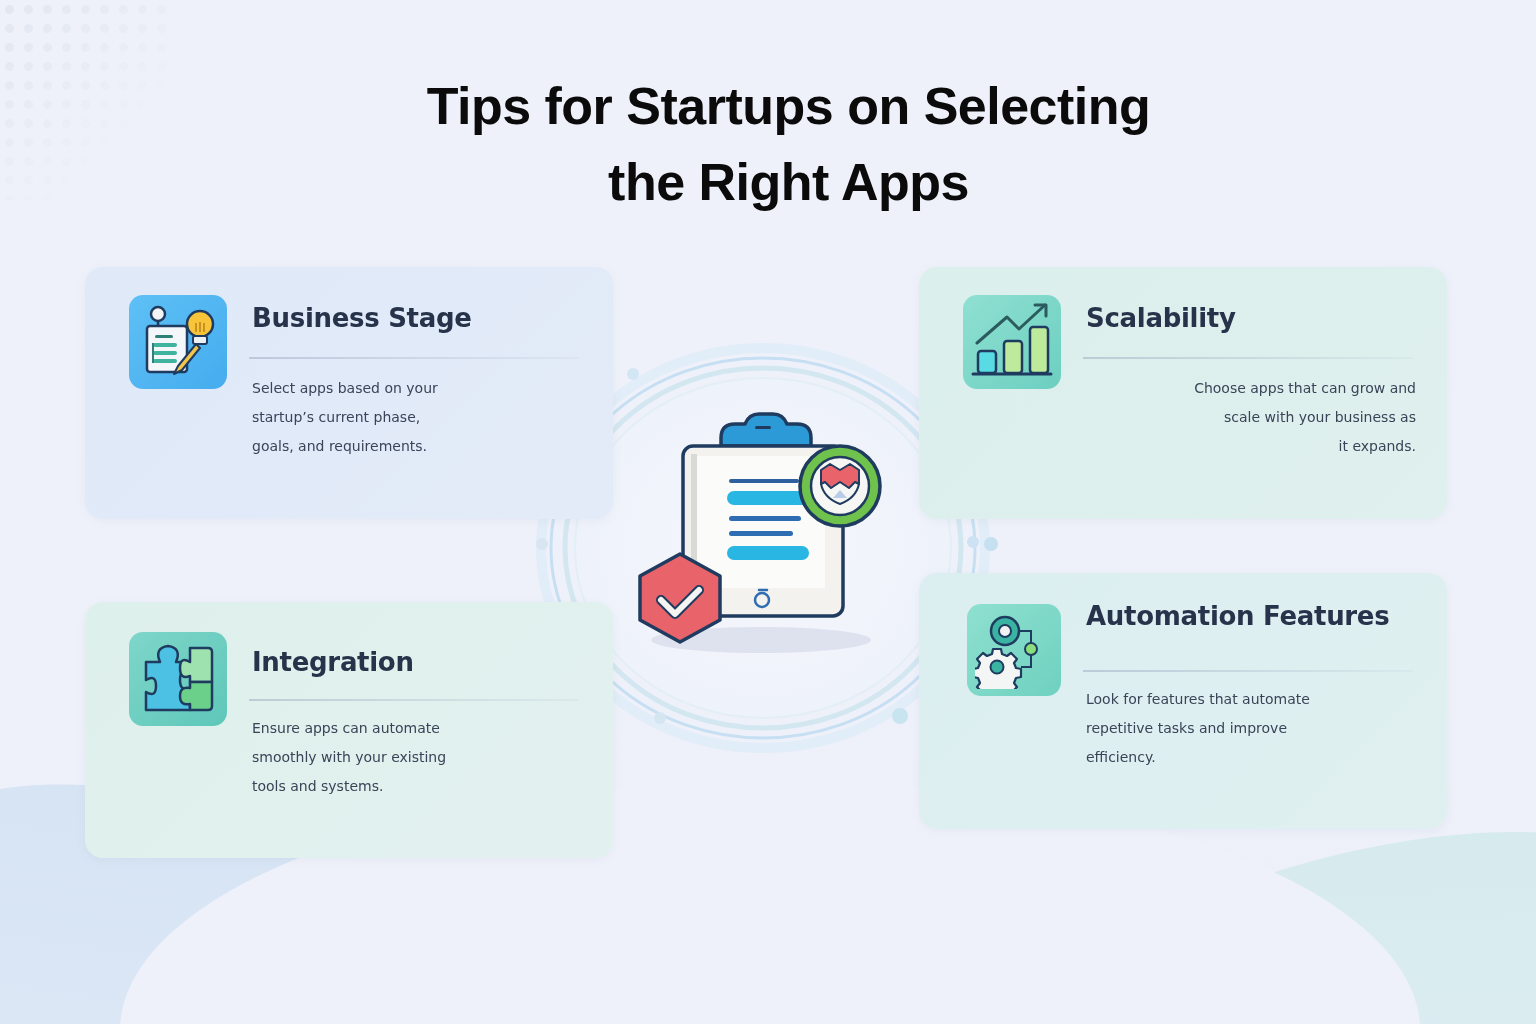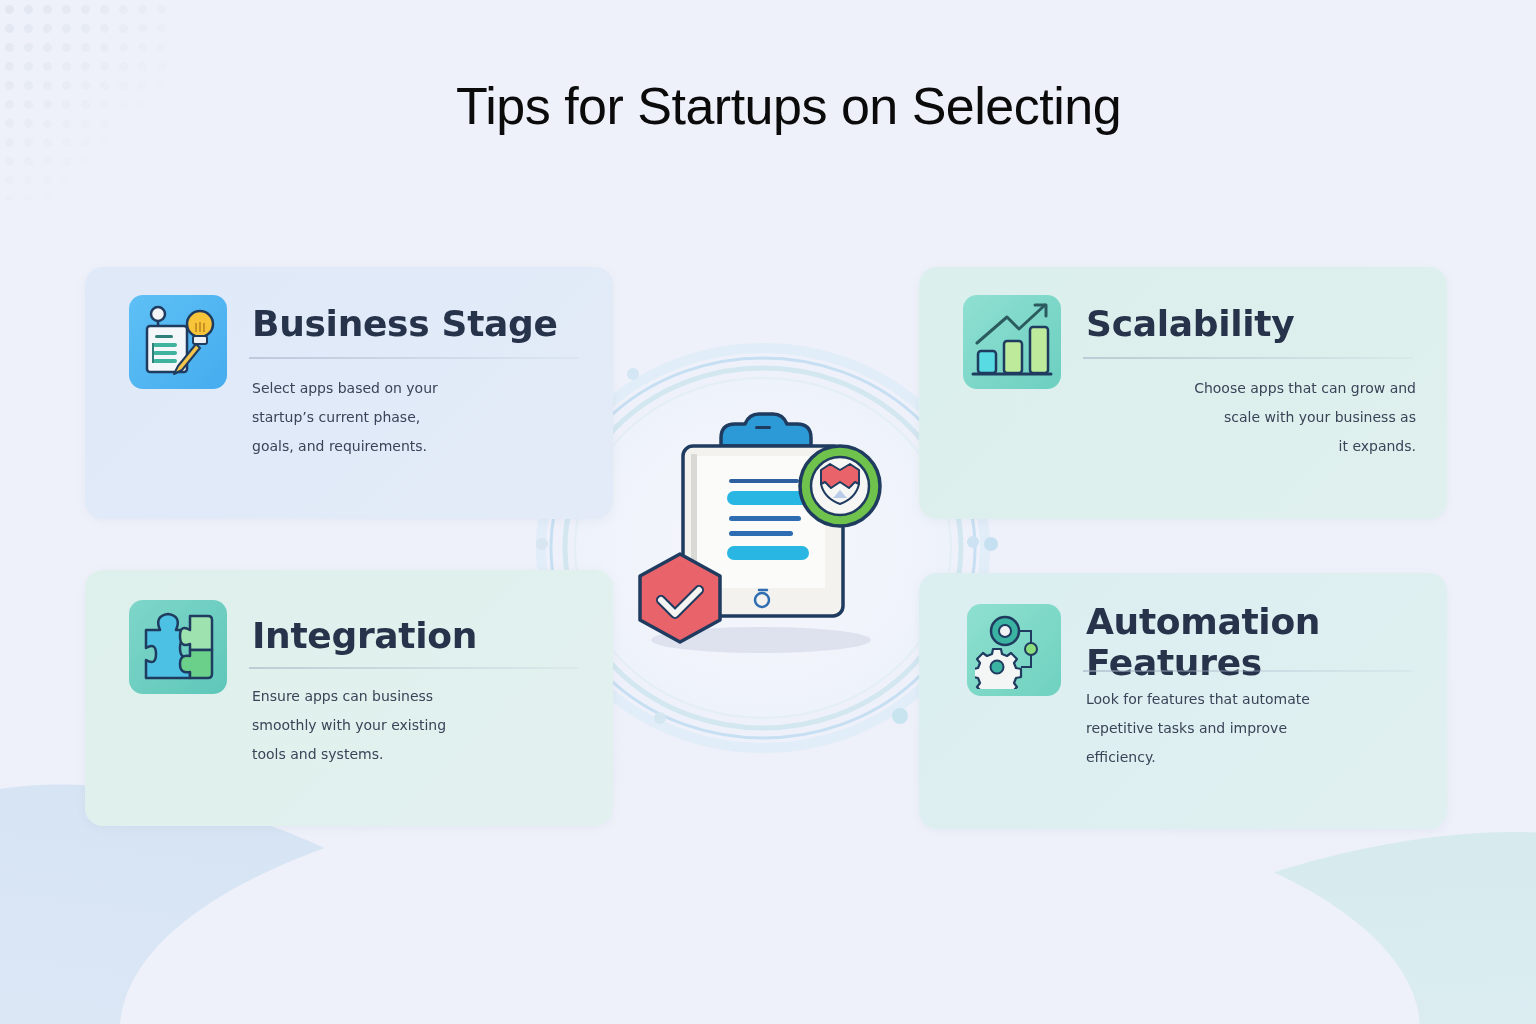--- a/index.html
+++ b/index.html
@@ -35,21 +35,21 @@
   .bg-center-cover {
     position: absolute; left: 120px; top: 780px; width: 1300px; height: 500px;
     border-radius: 50%;
     background: #eff1fa;
   }
 
   .title {
     position: absolute; left: 0; top: 68px; width: 1536px;
     text-align: center;
     font-family: "Liberation Sans", sans-serif;
-    font-weight: 400;
+    font-weight: 700;
     font-size: 52px; line-height: 76px;
     color: #0b0b0b;
     letter-spacing: -0.5px;
     padding-left: 41px;
   }
 
   .card {
     position: absolute; width: 528px; height: 252px;
     border-radius: 18px;
     box-shadow: 0 2px 10px rgba(120,140,170,0.08);
@@ -60,52 +60,53 @@
   .card.teal { background: linear-gradient(135deg, #dbeef0 0%, #e0f0f1 100%); }
 
   .card .icon-box {
     position: absolute; left: 44px; top: 28px; width: 98px; height: 94px;
     border-radius: 14px;
     display: flex; align-items: center; justify-content: center;
   }
   .card .card-title {
     position: absolute; left: 167px; top: 36px;
     font-family: "DejaVu Sans", sans-serif;
-    font-weight: 700; font-size: 36px; color: #27334a;
+    font-weight: 700; font-size: 26px; color: #27334a;
     letter-spacing: -0.3px;
   }
   .card .divider {
     position: absolute; left: 164px; top: 90px; width: 330px; height: 1.5px;
     background: linear-gradient(90deg, rgba(160,175,195,0.55), rgba(160,175,195,0.1));
   }
   .card .card-desc {
     position: absolute; left: 167px; top: 107px; width: 330px;
     font-size: 14px; line-height: 29px; color: #3a4458;
     white-space: pre-line;
   }
 
   #card-business { left: 85px; top: 267px; }
   #card-scalability { left: 919px; top: 267px; text-align: right; }
-  #card-integration { left: 85px; top: 570px; height: 256px; }
+  #card-integration { left: 85px; top: 602px; height: 256px; }
   #card-automation { left: 919px; top: 573px; height: 256px; }
 
   .hub {
     position: absolute; left: 533px; top: 338px; width: 470px; height: 420px;
   }
 </style>
 </head>
 <body>
 
 <div class="bg-dots"></div>
 <div class="bg-wave-left"></div>
 <div class="bg-wave-right"></div>
 <div class="bg-center-cover"></div>
 
 <h1 class="title">
   <span>Tips for Startups on Selecting</span><br>
+  <span>the Right Apps</span>
 </h1>
 
 <div class="hub">
   <svg width="470" height="420" viewBox="0 0 470 420">
     <defs>
       <radialGradient id="hubfill" cx="50%" cy="50%" r="50%">
         <stop offset="0%" stop-color="#f6f7fc"></stop>
         <stop offset="100%" stop-color="#eef2fa"></stop>
       </radialGradient>
     </defs>
@@ -205,21 +206,21 @@
 <div class="card mint2" id="card-integration">
   <div class="icon-box" style="background:linear-gradient(135deg,#7ed6c9,#5ec7b9); top:30px; left:44px;">
     <svg width="80" height="78" viewBox="0 0 80 78">
       <path d="M8 22 h14 q-6 -14 8 -16 q14 2 8 16 h14 v10 q-10 -4 -10 8 q0 12 10 8 v22 h-44 v-18 q10 6 10 -6 q0 -12 -10 -6 z" fill="#4cc1e3" stroke="#1f3b5f" stroke-width="2.5" stroke-linejoin="round"></path>
       <path d="M52 8 h18 q4 0 4 4 v30 h-22 v-6 q-10 4 -10 -8 q0 -12 10 -6 z" fill="#9ee2b0" stroke="#1f3b5f" stroke-width="2.5" stroke-linejoin="round"></path>
       <path d="M52 42 h22 v24 q0 4 -4 4 h-18 v-6 q-10 2 -10 -8 q0 -10 10 -8 z" fill="#6ad08a" stroke="#1f3b5f" stroke-width="2.5" stroke-linejoin="round"></path>
     </svg>
   </div>
   <div class="card-title" style="top:45px;">Integration</div>
   <div class="divider" style="top:97px;"></div>
-  <div class="card-desc" style="top:112px;">Ensure apps can business
+  <div class="card-desc" style="top:112px;">Ensure apps can automate
 smoothly with your existing
 tools and systems.</div>
 </div>
 
 <div class="card teal" id="card-automation">
   <div class="icon-box" style="background:linear-gradient(135deg,#8ee0cf,#6fd1c0); left:48px; top:31px; width:94px; height:92px;">
     <svg width="78" height="78" viewBox="0 0 78 78">
       <circle cx="30" cy="20" r="14" fill="#3bb3a2" stroke="#1f3b5f" stroke-width="2.5"></circle>
       <circle cx="30" cy="20" r="6" fill="#f0f2f3" stroke="#1f3b5f" stroke-width="2"></circle>
       <path d="M44 20 h12 v12" fill="none" stroke="#1f3b5f" stroke-width="2"></path>

